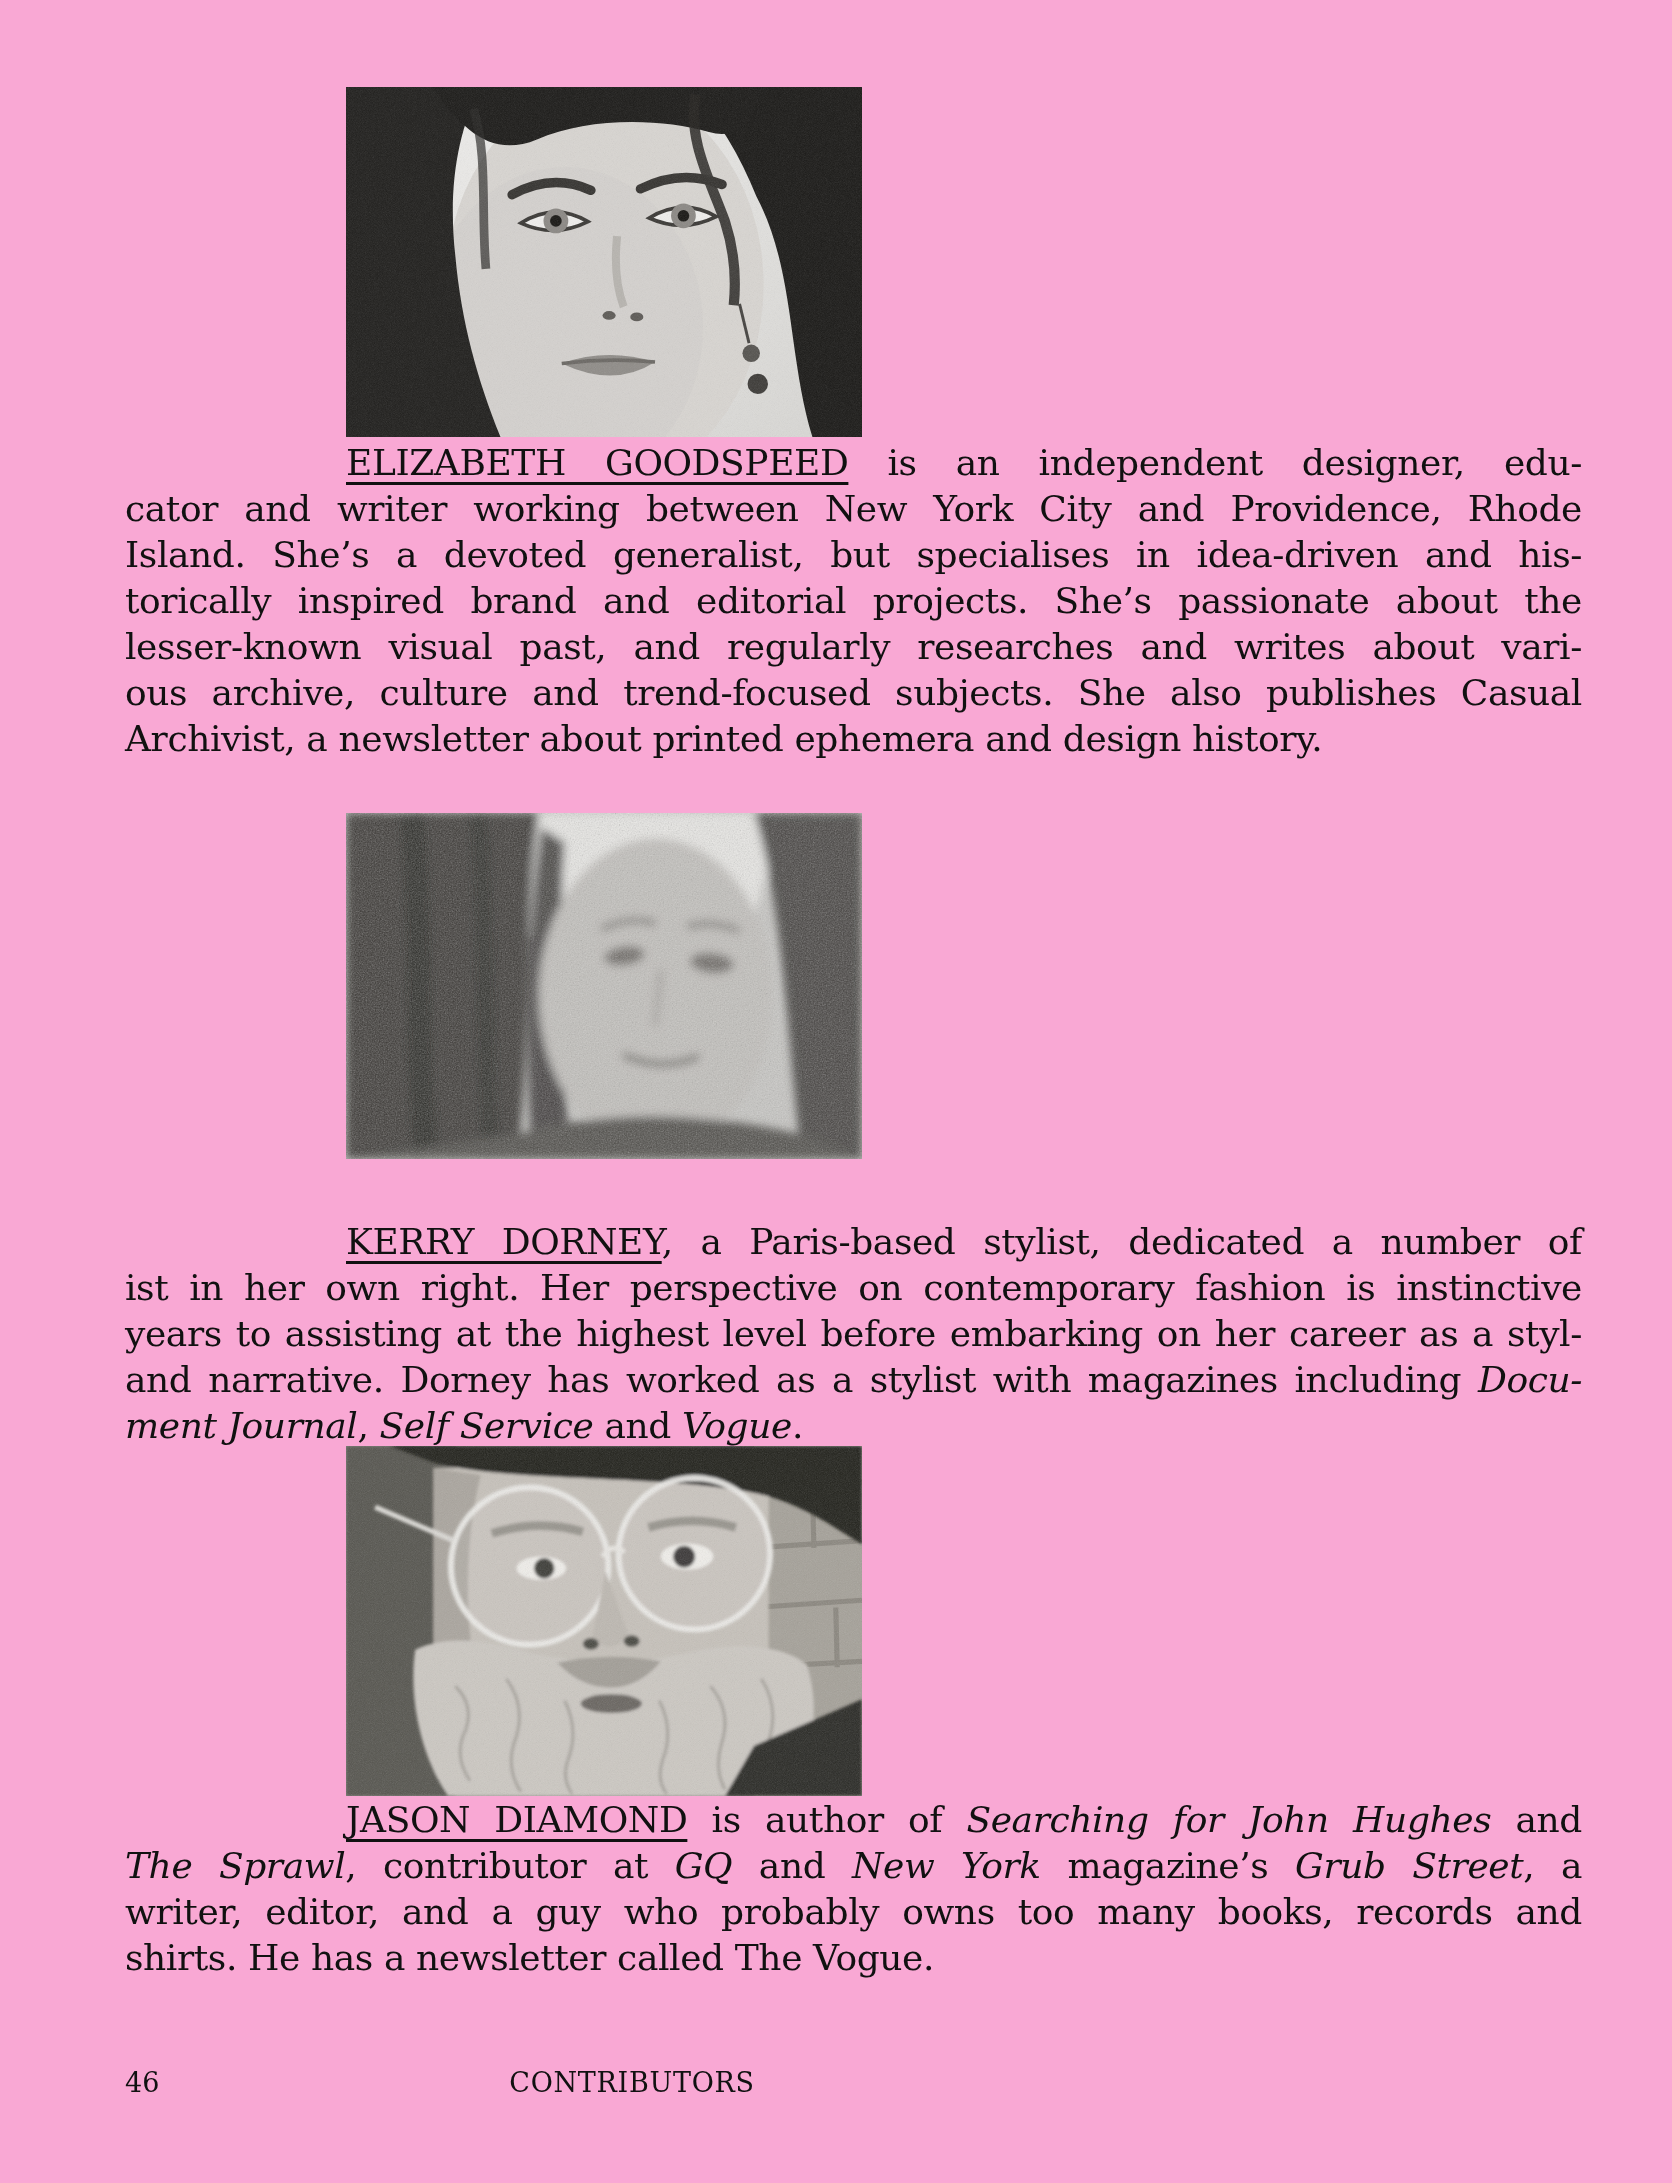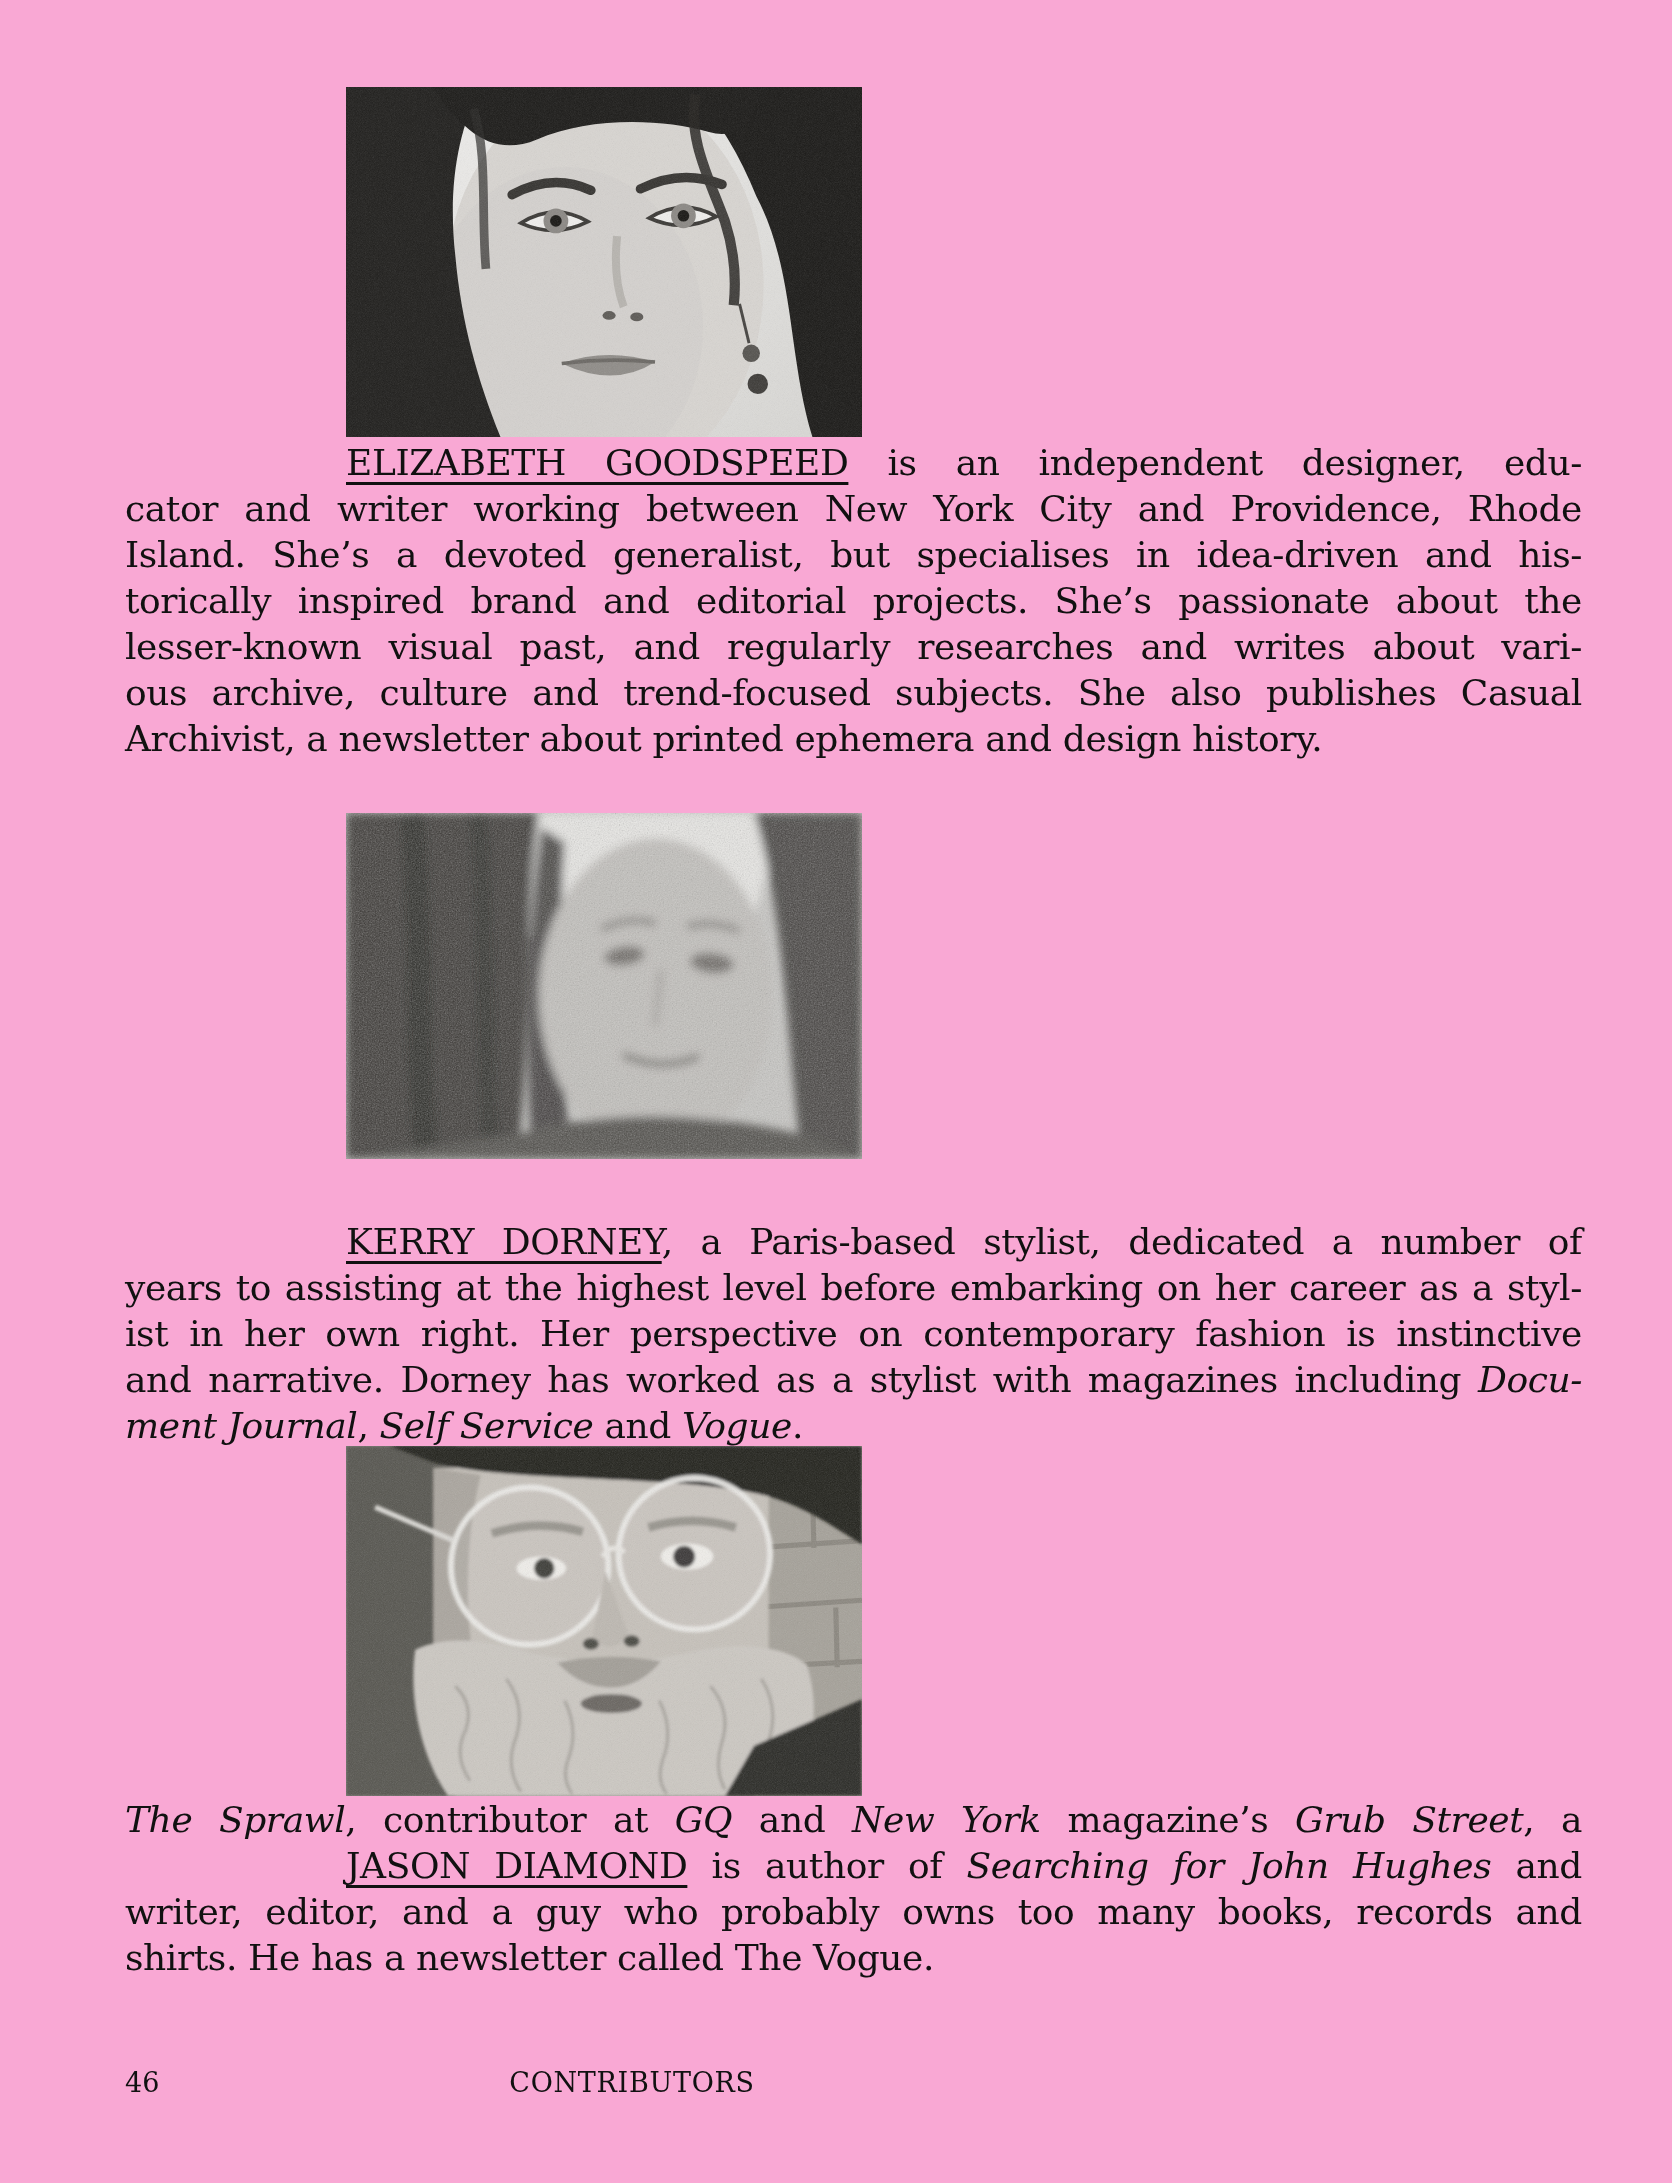--- a/index.html
+++ b/index.html
@@ -159,22 +159,22 @@
         <path d="M432,215 Q428,262 424,292" stroke="#a9a6a2" stroke-width="9" fill="none"></path>
         <path d="M380,332 Q432,356 484,334" stroke="#7c7975" stroke-width="10" fill="none"></path>
         <path d="M240,440 Q420,390 640,445 L708,475 L0,475 Z" fill="#504e4a"></path>
       </g>
       <rect width="708" height="475" filter="url(#p2grain)" opacity="0.45"></rect>
     </svg>
   </div>
 
   <div class="para" id="para-1">
       <div class="line indent"><span class="seg-n">KERRY DORNEY</span><span class="seg-r">, a Paris-based stylist, dedicated a number of</span></div>
+      <div class="line"><span class="seg-r">ist in her own right. Her perspective on contemporary fashion is instinctive</span></div>
       <div class="line"><span class="seg-r">years to assisting at the highest level before embarking on her career as a styl-</span></div>
-      <div class="line"><span class="seg-r">ist in her own right. Her perspective on contemporary fashion is instinctive</span></div>
       <div class="line"><span class="seg-r">and narrative. Dorney has worked as a stylist with magazines including </span><span class="seg-i">Docu-</span></div>
       <div class="line last"><span class="seg-i">ment Journal</span><span class="seg-r">, </span><span class="seg-i">Self Service</span><span class="seg-r"> and </span><span class="seg-i">Vogue</span><span class="seg-r">.</span></div>
     </div>
 
   <div class="photo" id="photo-2" role="img" aria-label="black-and-white portrait of a bearded man with round clear glasses and a dark cap in front of a brick wall">
     <svg viewBox="0 0 708 481" preserveAspectRatio="none">
       <defs>
         <filter id="p3grain" x="0" y="0" width="100%" height="100%">
           <feTurbulence type="fractalNoise" baseFrequency="0.8" numOctaves="2" stitchTiles="stitch"></feTurbulence>
           <feColorMatrix type="saturate" values="0"></feColorMatrix>
@@ -235,22 +235,22 @@
           <path d="M570,320 Q595,360 580,405 Q570,440 585,470"></path>
         </g>
 
         <path d="M560,412 L708,348 L708,481 L520,481 Z" fill="#2a2927"></path>
       </g>
       <rect width="708" height="481" filter="url(#p3grain)" opacity="0.2"></rect>
     </svg>
   </div>
 
   <div class="para" id="para-2">
+      <div class="line indent"><span class="seg-n">JASON DIAMOND</span><span class="seg-r"> is author of </span><span class="seg-i">Searching for John Hughes</span><span class="seg-r"> and</span></div>
       <div class="line"><span class="seg-i">The Sprawl</span><span class="seg-r">, contributor at </span><span class="seg-i">GQ</span><span class="seg-r"> and </span><span class="seg-i">New York</span><span class="seg-r"> magazine’s </span><span class="seg-i">Grub Street</span><span class="seg-r">, a</span></div>
-      <div class="line indent"><span class="seg-n">JASON DIAMOND</span><span class="seg-r"> is author of </span><span class="seg-i">Searching for John Hughes</span><span class="seg-r"> and</span></div>
       <div class="line"><span class="seg-r">writer, editor, and a guy who probably owns too many books, records and</span></div>
       <div class="line last"><span class="seg-r">shirts. He has a newsletter called The Vogue.</span></div>
     </div>
 
   <div class="footer">
     <span class="page-number">46</span>
     <span class="section-label">CONTRIBUTORS</span>
   </div>
 
 </div>

